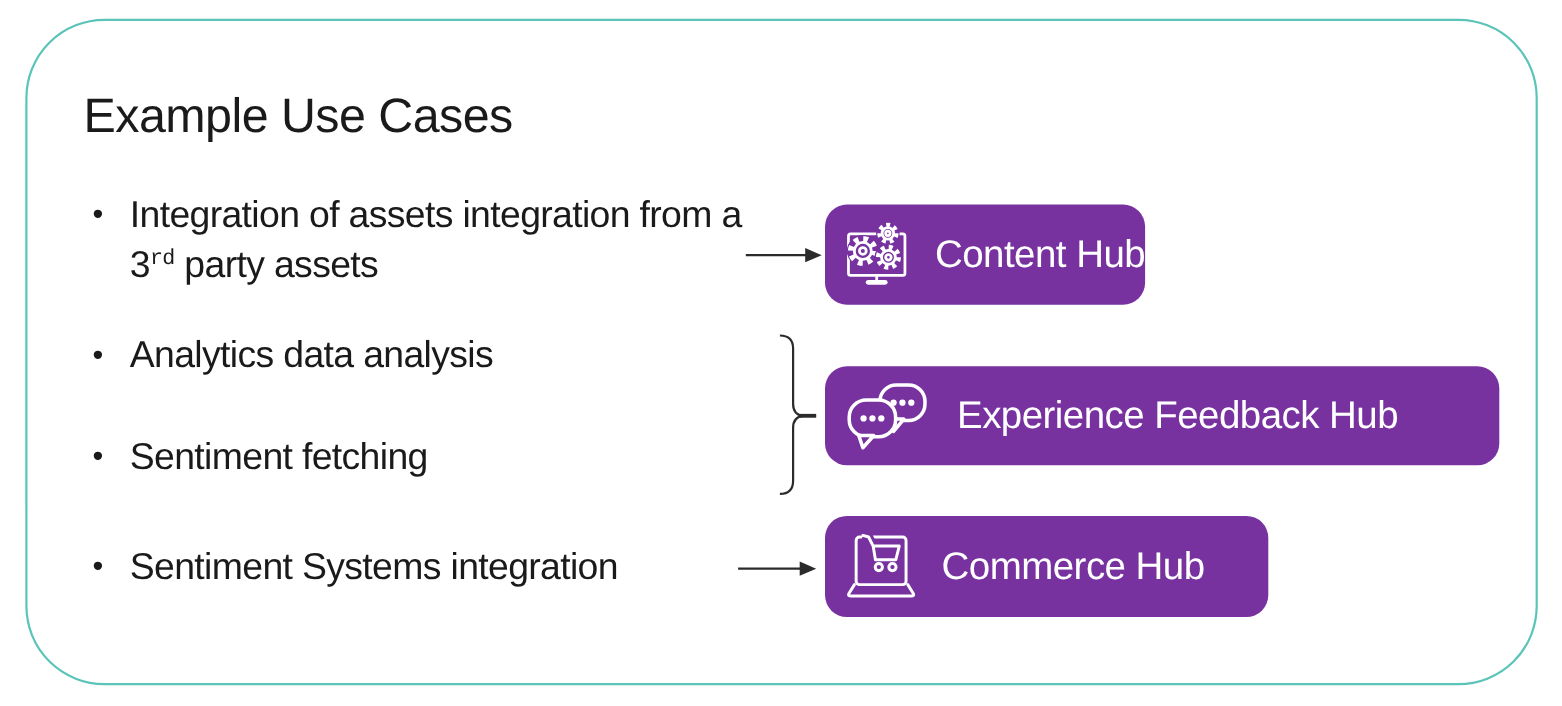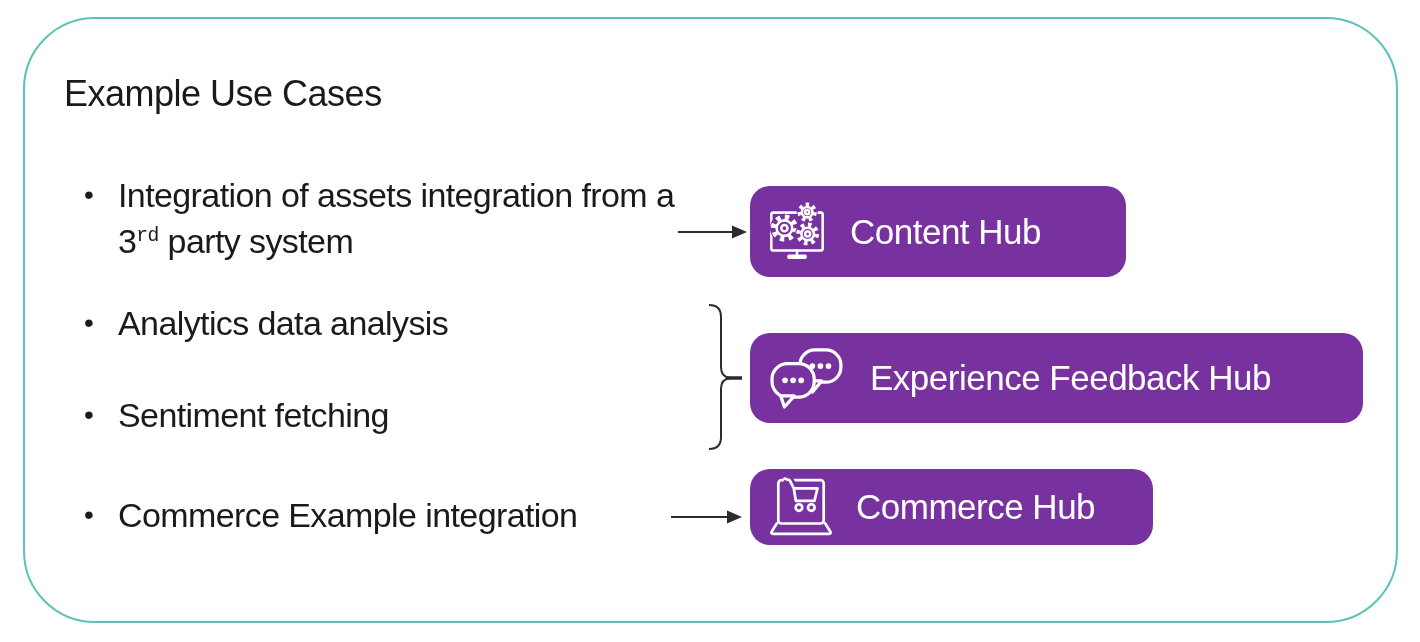--- a/index.html
+++ b/index.html
@@ -18,22 +18,22 @@
     left: 23px; top: 17px;
     width: 1375px; height: 606px;
     border: 2px solid var(--frame-border, #5ac4b8);
     border-radius: 72px;
     box-sizing: border-box;
   }
 
   .title {
     position: absolute;
     left: 64px; top: 72px;
-    margin: 0;
-    font-size: 36px;
+    margin: 12px;
+    font-size: 44px;
     font-weight: 400;
     letter-spacing: -0.5px;
     color: var(--body-text, #1a1a1a);
     line-height: 43px;
     white-space: nowrap;
   }
 
   .bullet-row {
     position: absolute;
     left: 84px;
@@ -53,23 +53,23 @@
     left: 750px;
     display: flex;
     align-items: center;
     gap: 22px;
     padding-left: 18px;
     box-sizing: border-box;
     background: var(--hub-background, #7832a0);
     border-radius: 20px;
     color: var(--hub-text, #ffffff);
   }
-  .hub-content    { top: 186px; width: 376px; height: 91px; padding-left: 16px; }
+  .hub-content    { top: 186px; width: 291px; height: 91px; padding-left: 16px; }
   .hub-feedback   { top: 333px; width: 613px; height: 90px; }
-  .hub-commerce   { top: 469px; width: 403px; height: 76px; }
+  .hub-commerce   { top: 469px; width: 403px; height: 92px; }
 
   .hub-label {
     font-size: 35px;
     letter-spacing: -0.5px;
     white-space: nowrap;
   }
 
   .hub-icon { display: flex; align-items: center; }
   .hub-icon svg .s {
     fill: none;
@@ -96,36 +96,36 @@
 <body>
 
 <div class="canvas">
 
   <div class="frame"></div>
 
   <h1 class="title">Example Use Cases</h1>
 
   <div class="bullet-row" style="top:172px">
     <span class="bullet-dot">•</span>
-    <span class="bullet-text"><span>Integration of assets integration from a 3</span><sup>rd</sup><span> party system</span></span>
+    <span class="bullet-text"><span>Integration of assets integration from a 3</span><sup>rd</sup><span> party assets</span></span>
   </div>
 
   <div class="bullet-row" style="top:300px">
     <span class="bullet-dot">•</span>
     <span class="bullet-text"><span>Analytics data analysis</span></span>
   </div>
 
   <div class="bullet-row" style="top:392px">
     <span class="bullet-dot">•</span>
     <span class="bullet-text"><span>Sentiment fetching</span></span>
   </div>
 
   <div class="bullet-row" style="top:492px">
     <span class="bullet-dot">•</span>
-    <span class="bullet-text"><span>Commerce Example integration</span></span>
+    <span class="bullet-text"><span>Sentiment Systems integration</span></span>
   </div>
 
   <svg class="connectors" width="1420" height="642" viewBox="0 0 1420 642">
     <g>
       <line class="line" x1="678" y1="232" x2="734" y2="232"></line>
       <polygon class="head" points="732,225.5 747,232 732,238.5"></polygon>
     </g>
     <g>
       <path class="line" d="M709,305 Q721,305 721,317 L721,367 Q721,377 730,378 Q721,379 721,389 L721,437 Q721,449 709,449"></path>
       <line class="thick" x1="726" y1="378" x2="742" y2="378"></line>

